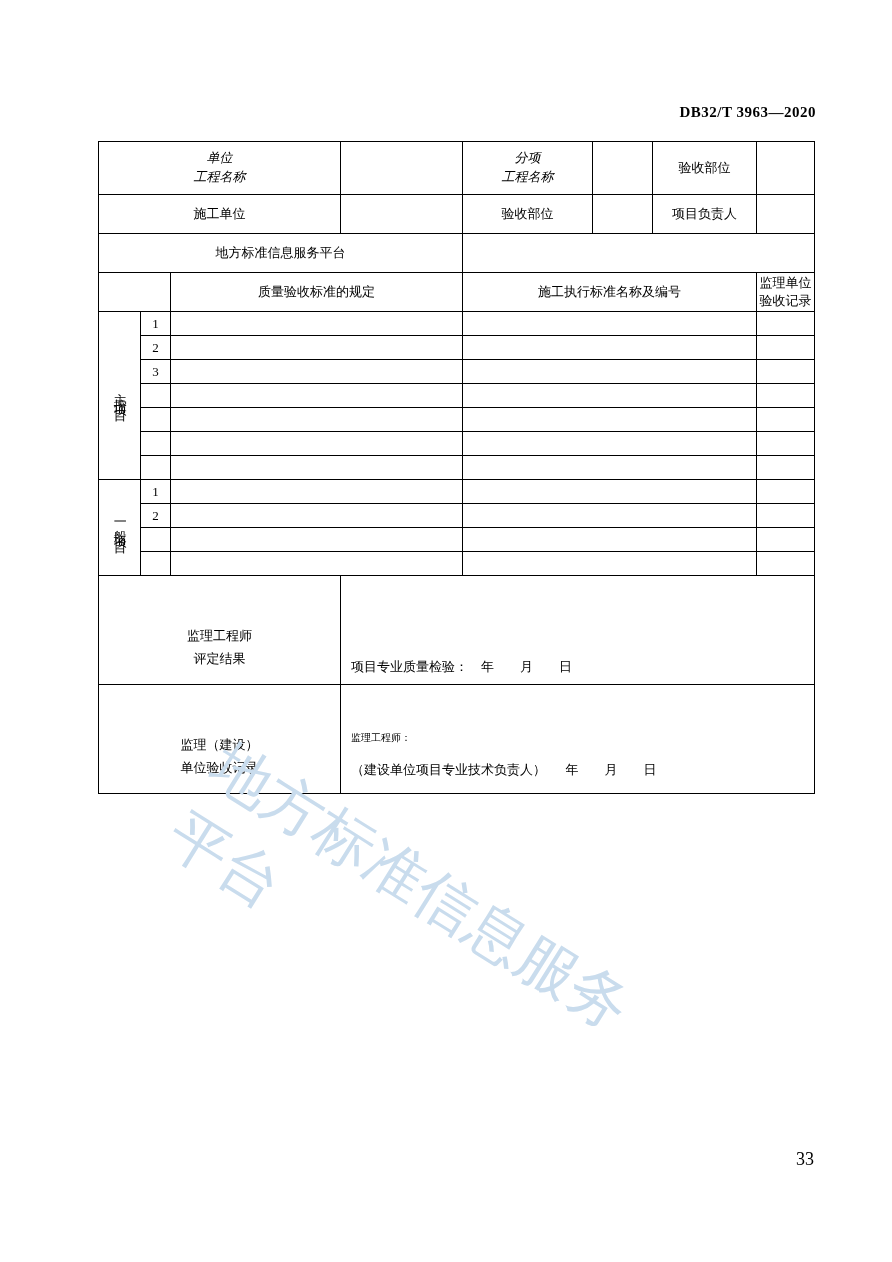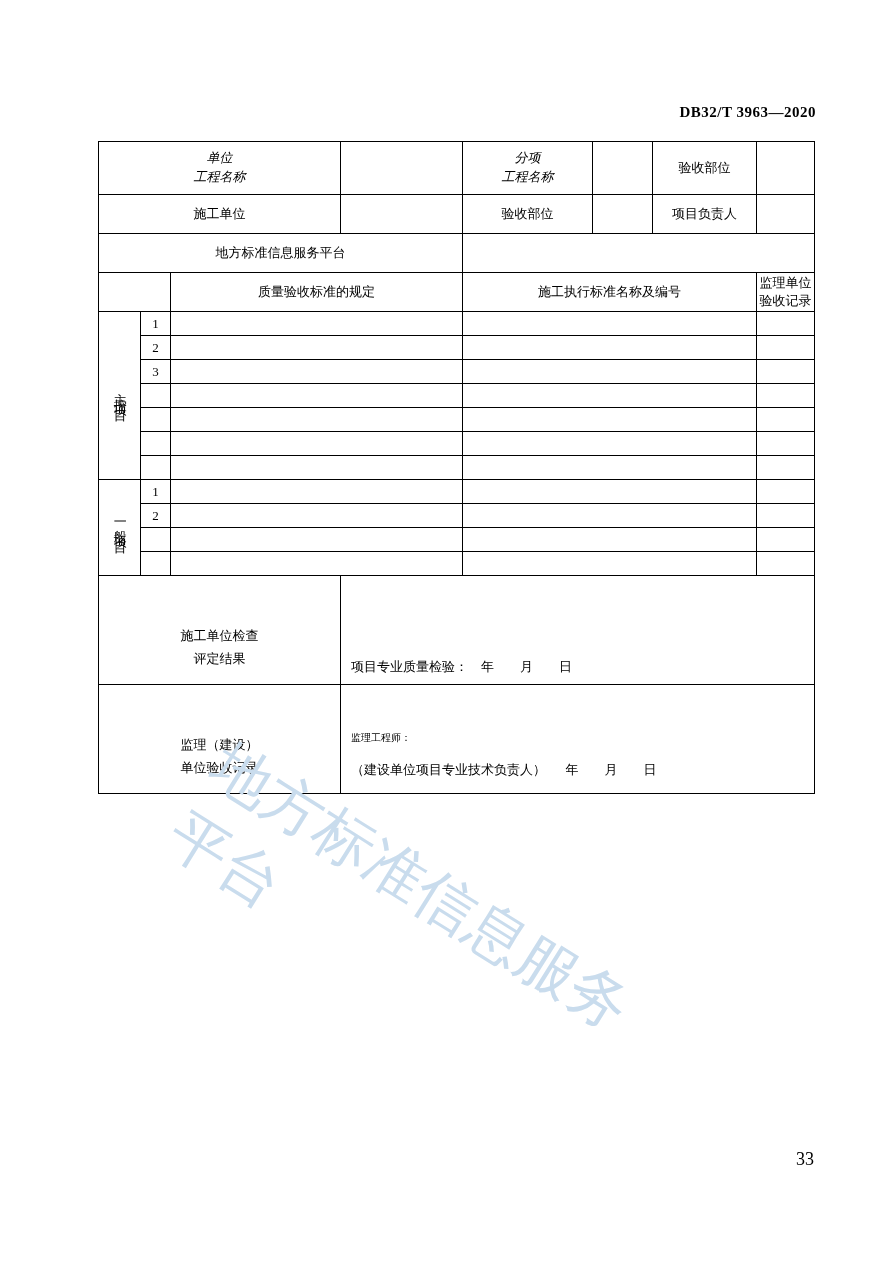--- a/index.html
+++ b/index.html
@@ -265,21 +265,21 @@
     <tr>
       <td class="h-small"></td>
       <td class="h-small" colspan="2"></td>
       <td class="h-small" colspan="3"></td>
       <td class="h-small"></td>
     </tr>
 
     <tr>
       <td class="bigcell" colspan="3">
         <span class="label-block">
-          <span>施工单位检查</span><br>
+          <span>监理工程师</span><br>
           <span>评定结果</span>
         </span>
       </td>
       <td class="bigcell" colspan="5">
         <div class="result-inner">
           <div class="result-line">项目专业质量检验：    年        月        日</div>
         </div>
       </td>
     </tr>
 

